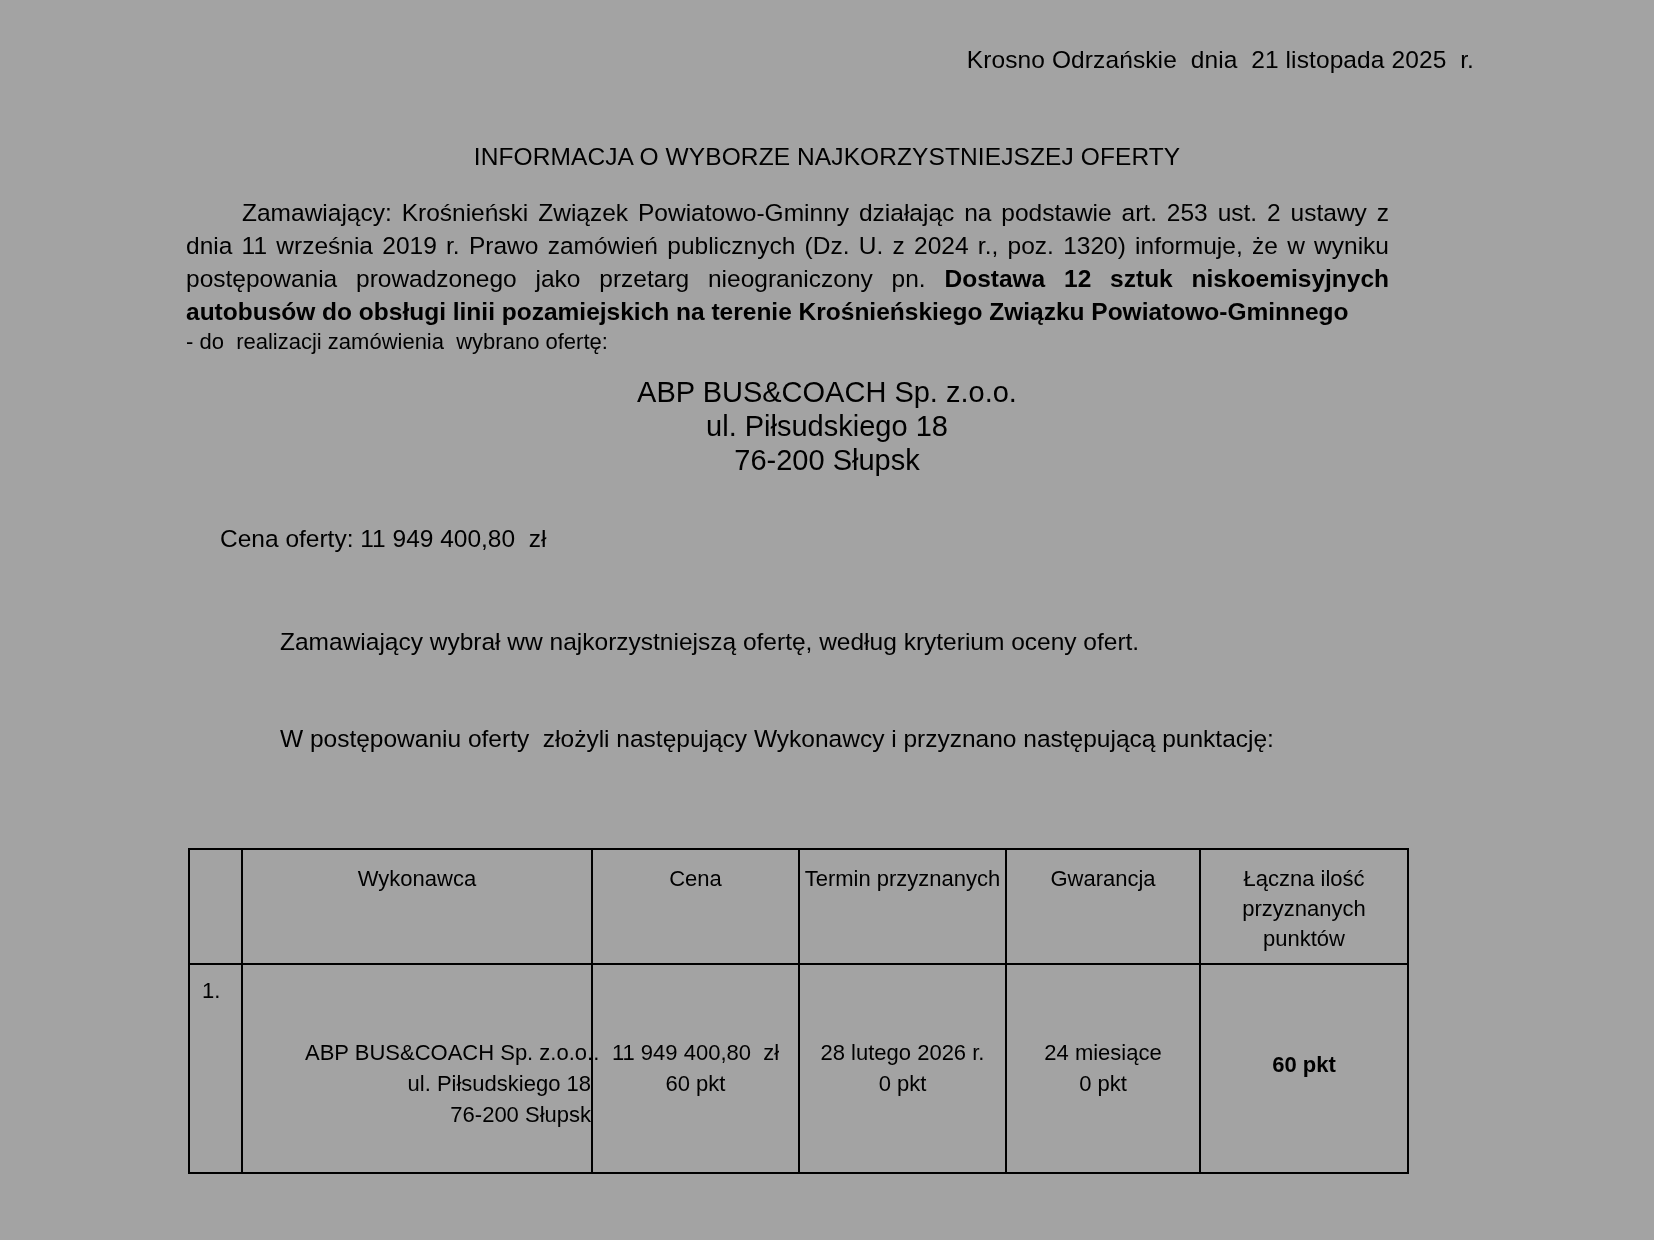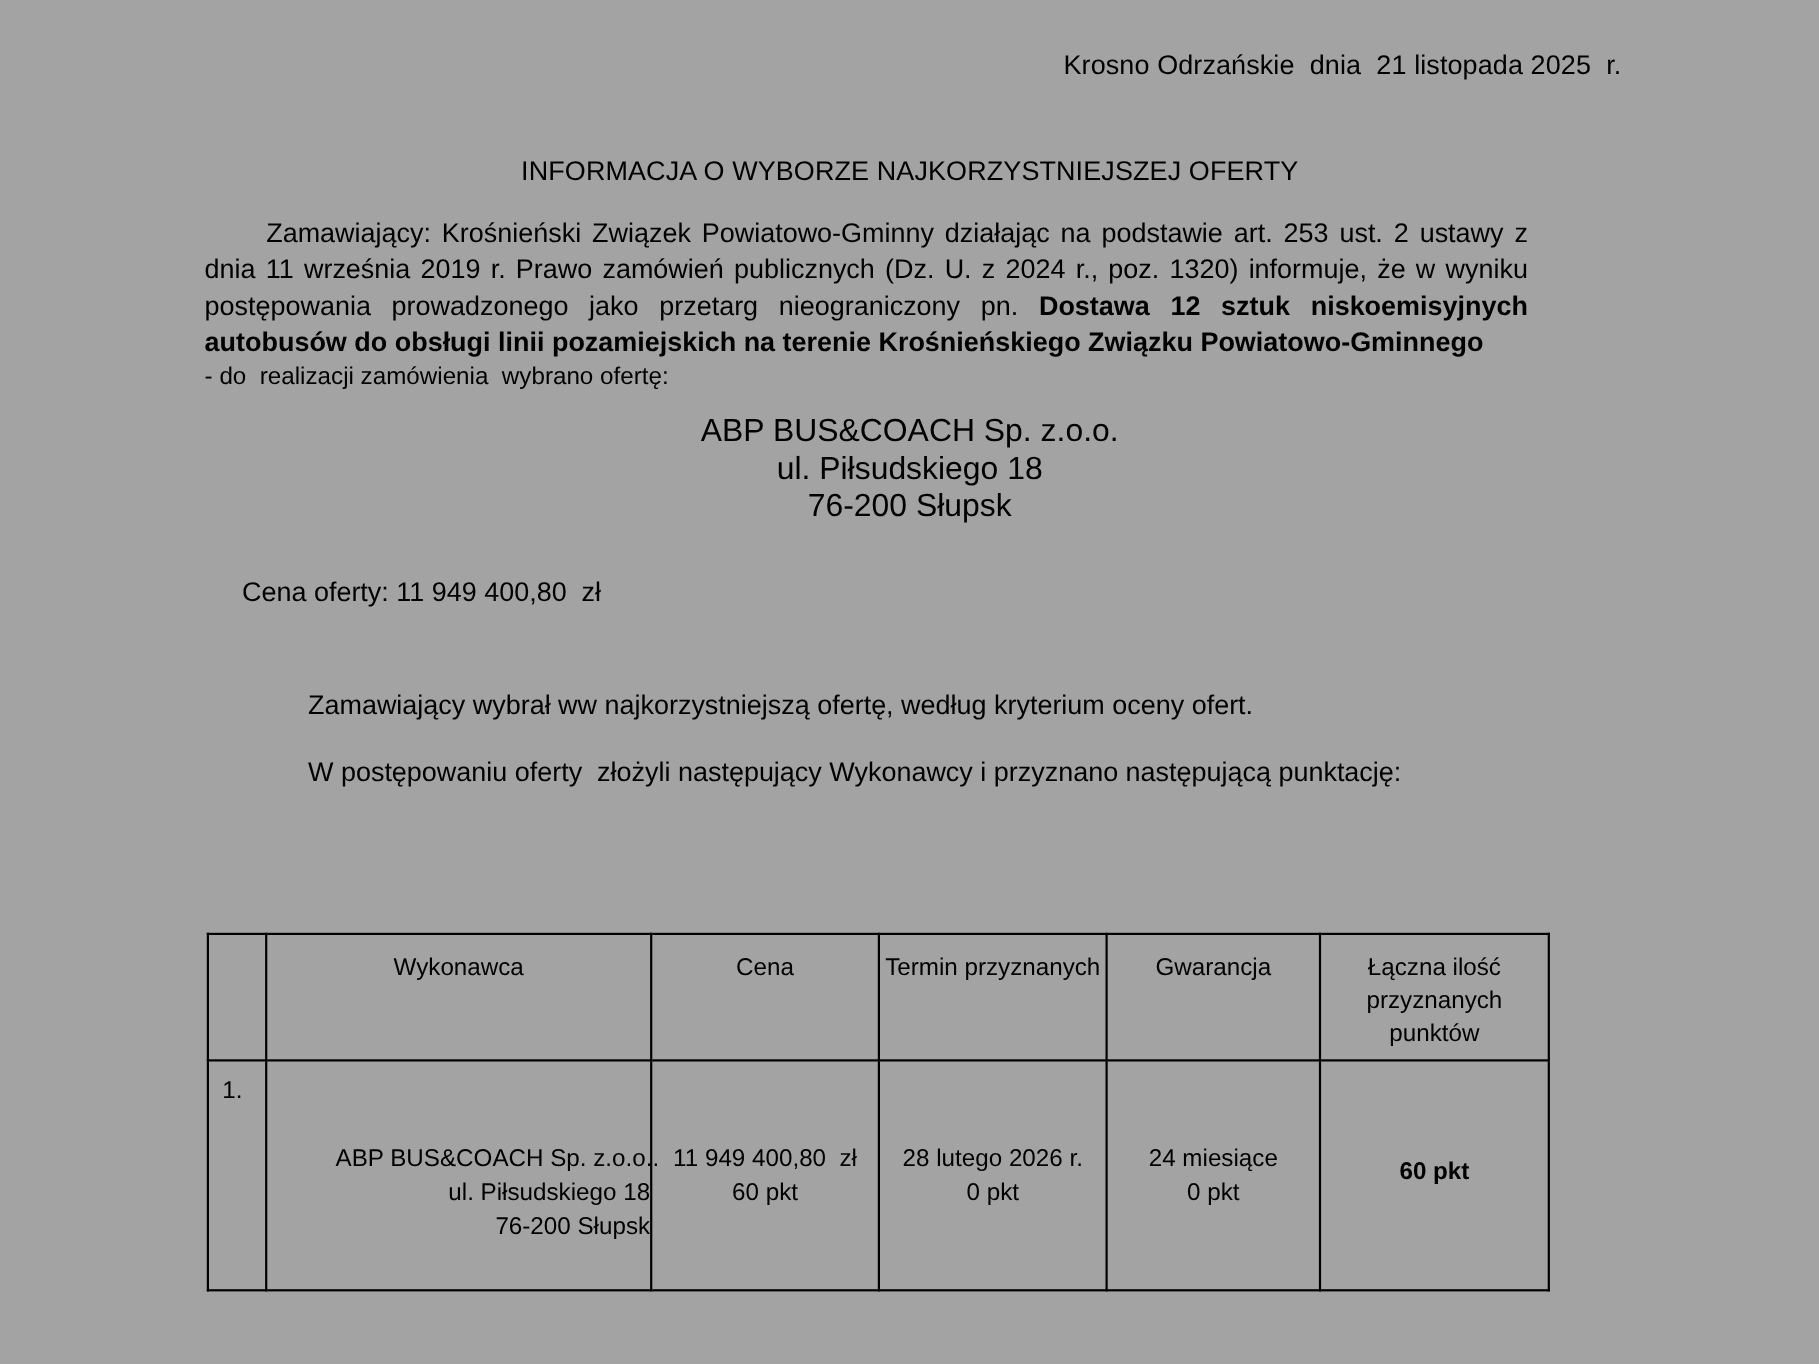--- a/index.html
+++ b/index.html
@@ -96,21 +96,21 @@
   .statement-1 {
     position: absolute;
     top: 628px;
     left: 280px;
     font-size: 24.5px;
     white-space: pre;
     text-align: right;
   }
   .statement-2 {
     position: absolute;
-    top: 689px;
+    top: 725px;
     left: 280px;
     font-size: 24.5px;
     white-space: pre;
   }
 
   
   .results-table {
     position: absolute;
     top: 848px;
     left: 188px;

